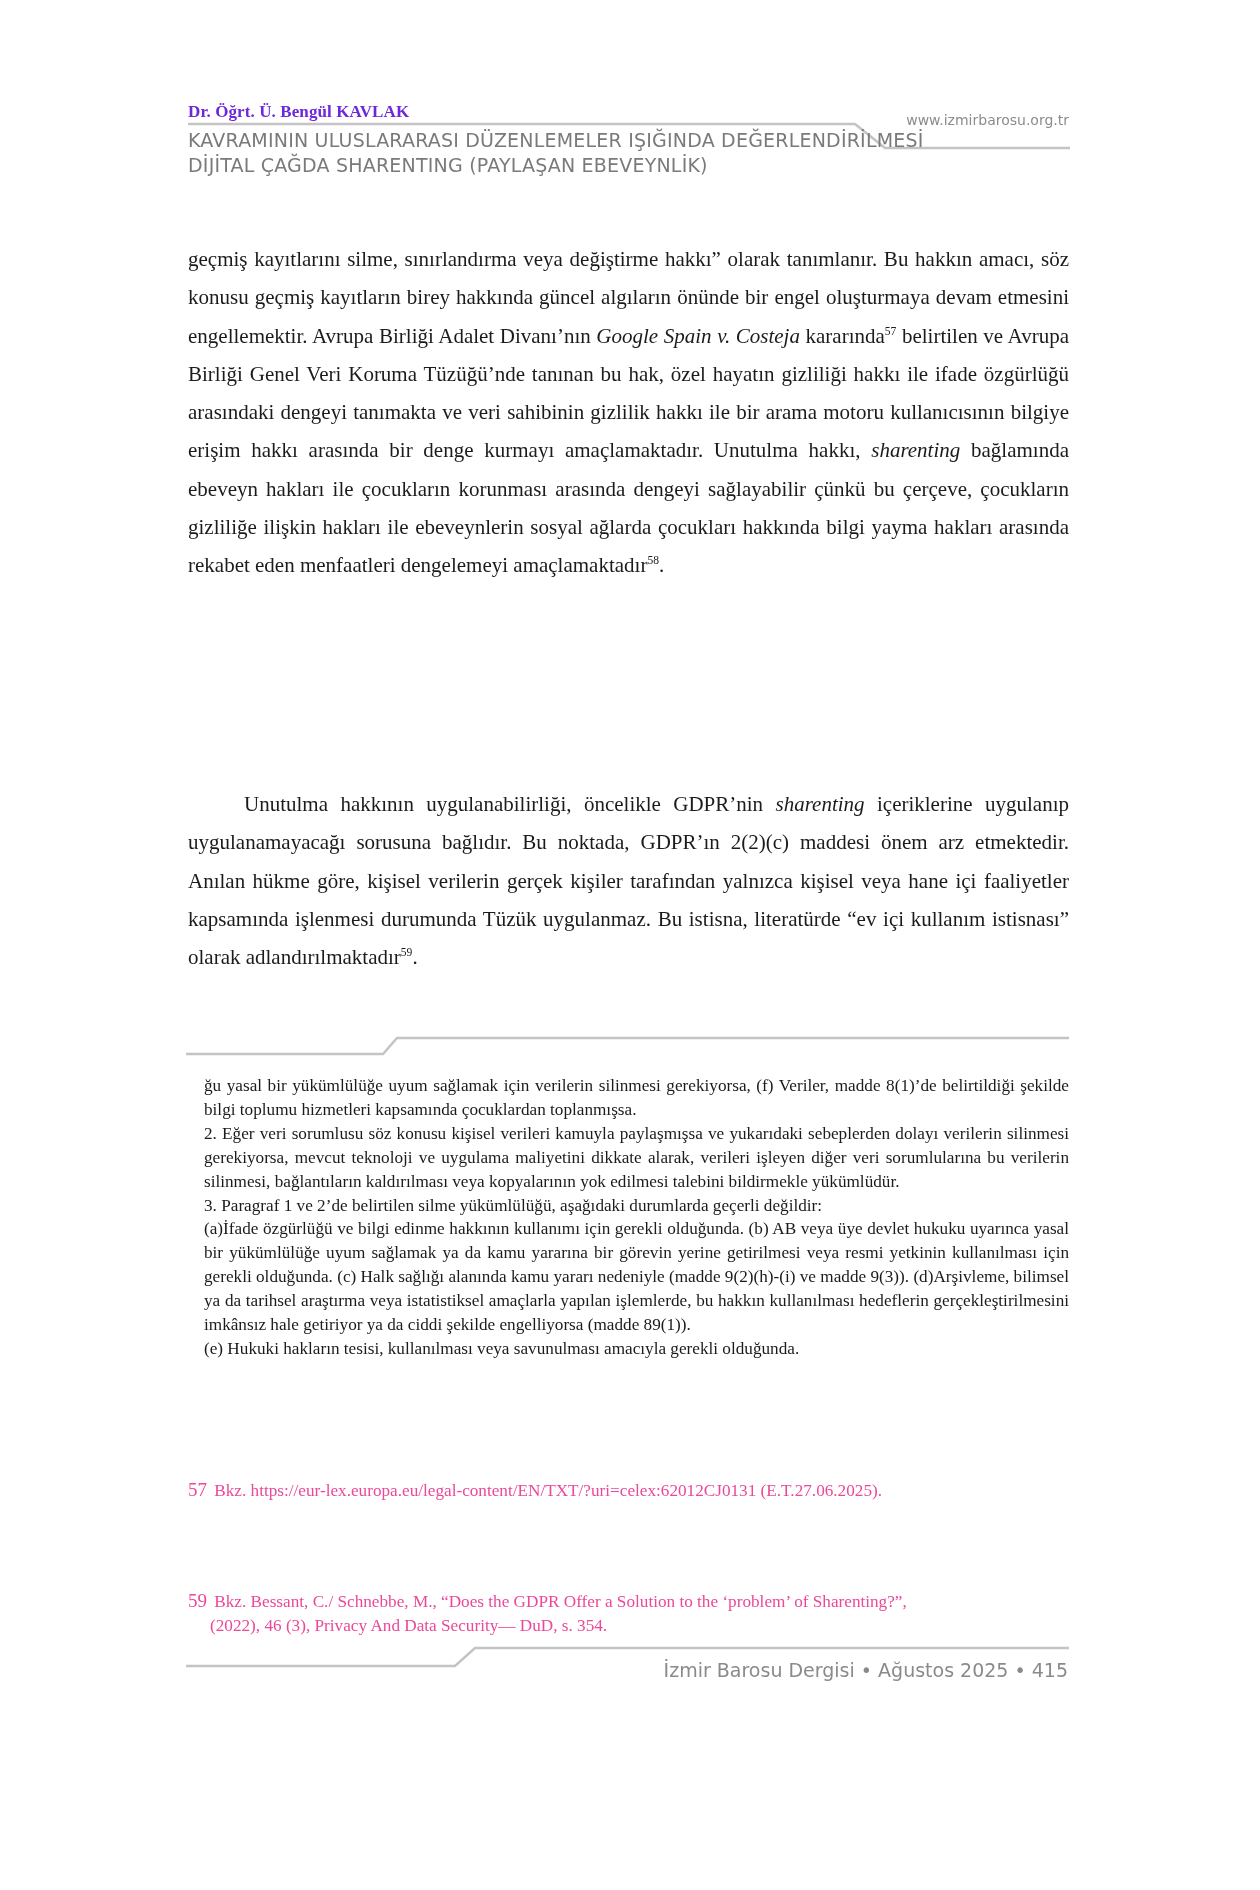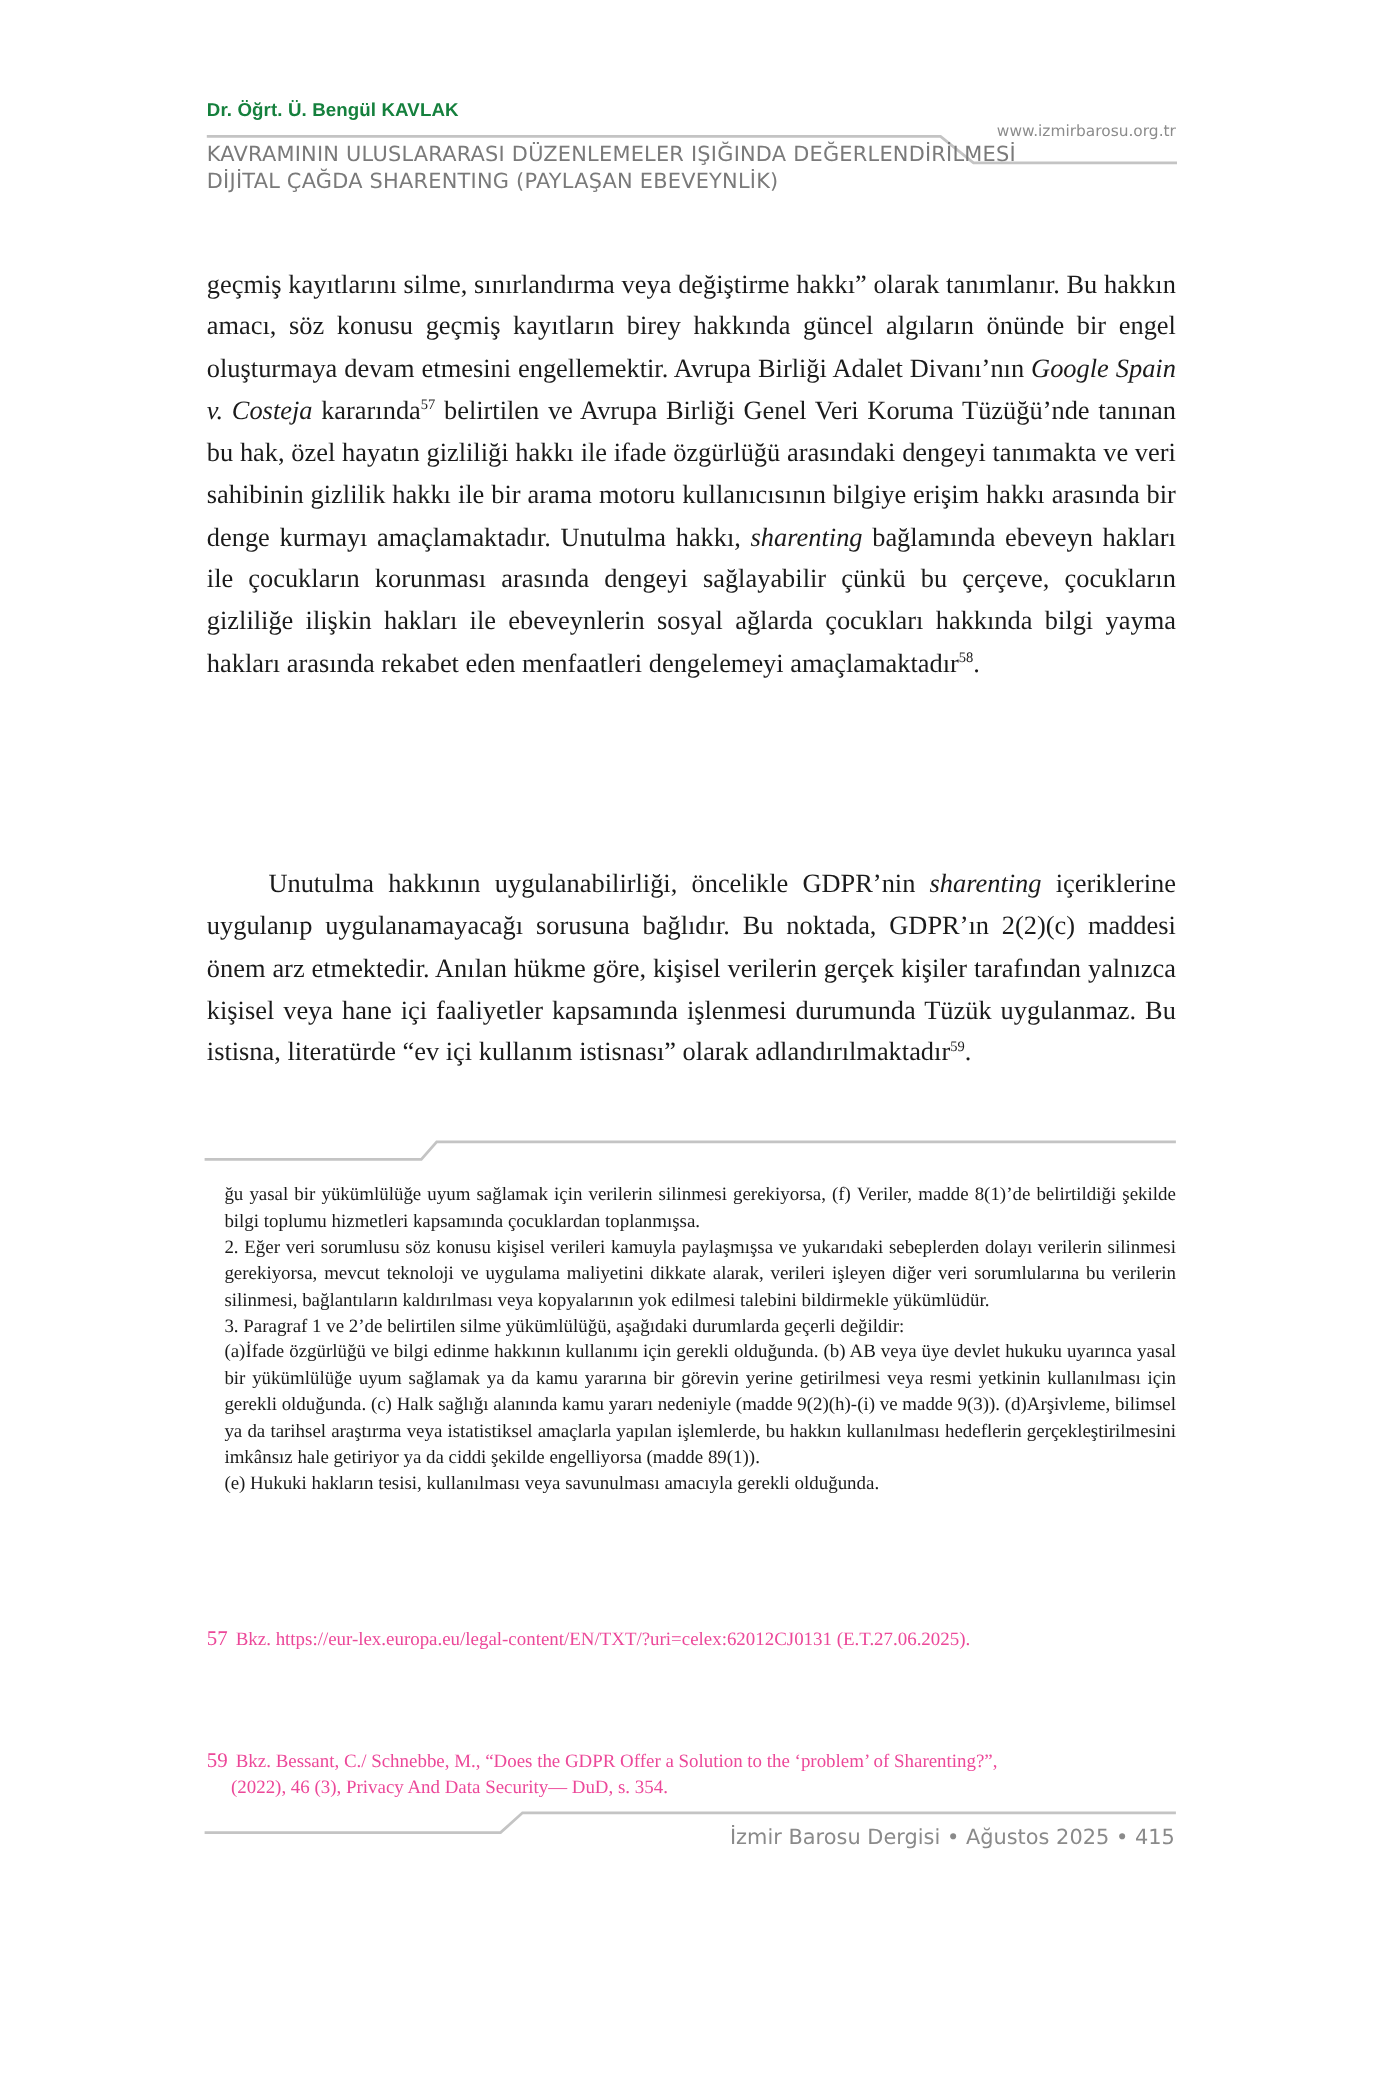--- a/index.html
+++ b/index.html
@@ -1,26 +1,26 @@
 <!DOCTYPE html>
 <html><head>
   <meta charset="utf-8">
   <style>
     html, body { margin: 0; padding: 0; background: #ffffff; }
     body { width: 1260px; height: 1890px; position: relative; overflow: hidden; }
     .page { position: absolute; left: 0; top: 0; width: 1260px; height: 1890px; background: #fff; }
 
     
-    .hdr-author { position: absolute; left: 188px; top: 90px; font-family: Liberation Sans, sans-serif; font-weight: bold; font-size: 17px; color: #15803d; letter-spacing: 0.1px; }
+    .hdr-author { position: absolute; left: 188px; top: 102px; font-family: Liberation Serif, serif; font-weight: bold; font-size: 17px; color: #6d28d9; letter-spacing: 0.1px; }
     .hdr-url { position: absolute; right: 191px; top: 112px; font-family: "DejaVu Sans", sans-serif; font-size: 14px; color: #8c8c8c; }
     .hdr-title { position: absolute; left: 188px; top: 128px; font-family: "DejaVu Sans", sans-serif; font-size: 19px; color: #7a7a7a; line-height: 25px; letter-spacing: 0.2px; }
     .hdr-line svg, .sep-line svg, .ftr-line svg { position: absolute; }
 
     
-    .body-text { position: absolute; left: 188px; width: 881px; font-family: "Liberation Serif", "DejaVu Serif", serif; font-size: 24px; line-height: 38.3px; color: #1b1b1b; text-align: justify; }
+    .body-text { position: absolute; left: 188px; width: 881px; font-family: "Liberation Serif", "DejaVu Serif", serif; font-size: 21px; line-height: 38.3px; color: #1b1b1b; text-align: justify; }
     .p1 { top: 240px; }
     .p2 { top: 785px; text-indent: 56px; }
     .body-text sup, .fn sup { font-size: 0.55em; vertical-align: super; line-height: 0; }
     .body-text p { margin: 0; }
 
     
     .fn-block { position: absolute; left: 204px; width: 865px; font-family: "Liberation Serif", "DejaVu Serif", serif; font-size: 17.2px; line-height: 23.9px; color: #1b1b1b; text-align: justify; }
     .fn-block p { margin: 0; }
     .fn-cont { top: 1074px; }
     .fn { position: absolute; left: 188px; width: 881px; font-family: "Liberation Serif", "DejaVu Serif", serif; font-size: 17.2px; line-height: 24px; color: #ec4899; }

